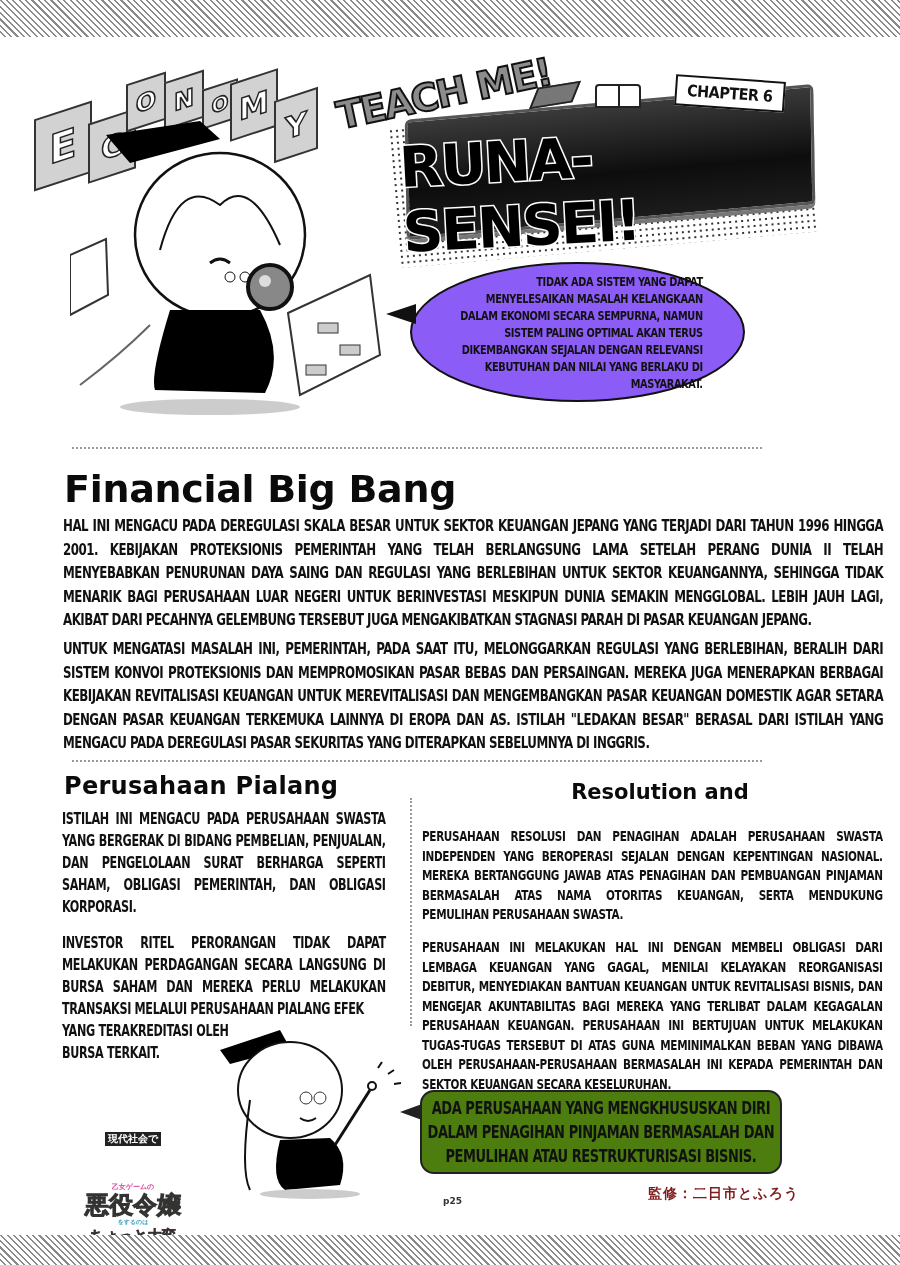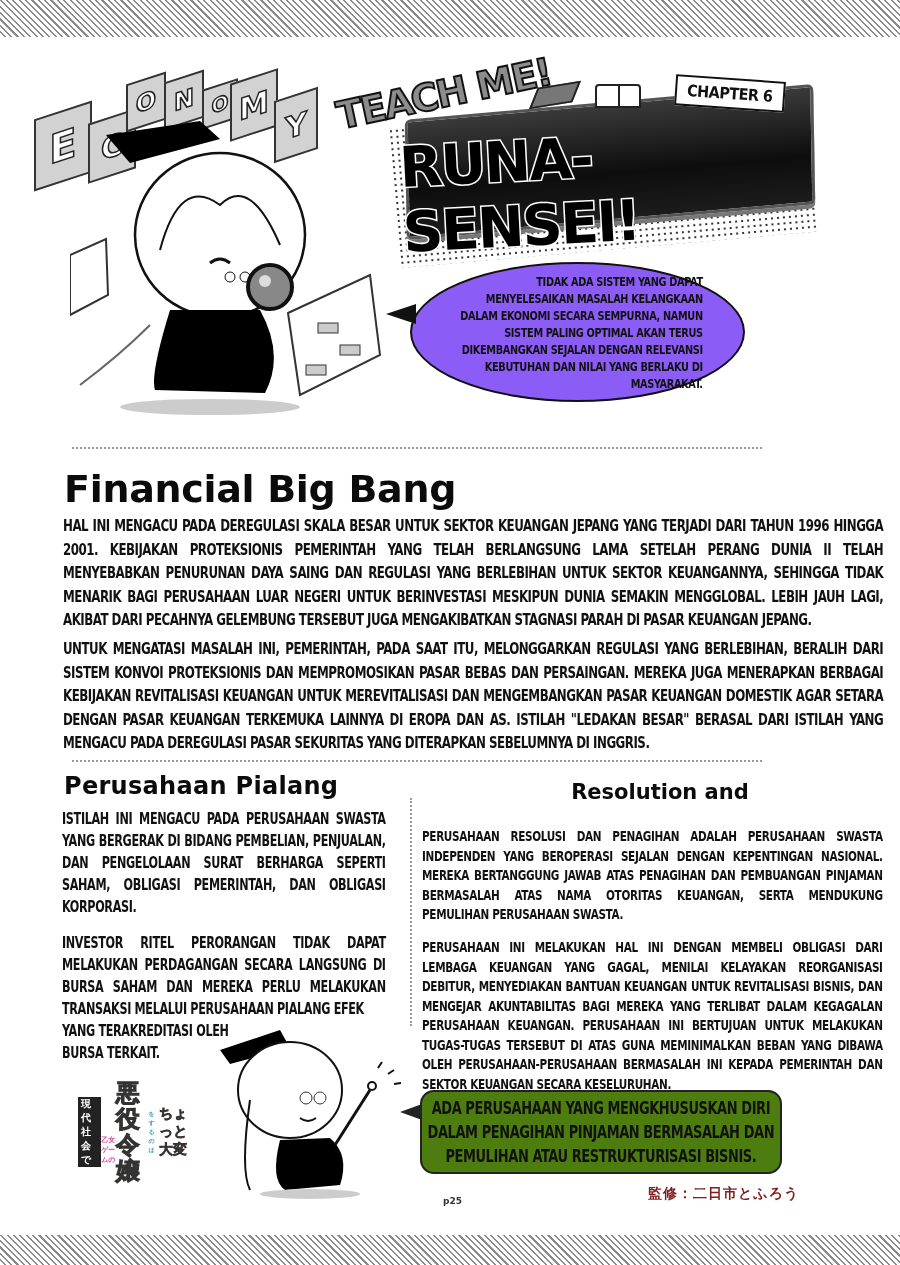--- a/index.html
+++ b/index.html
@@ -121,22 +121,22 @@
     content: ""; position: absolute; left: -22px; top: 12px; width: 0; height: 0;
     border-top: 8px solid transparent; border-bottom: 8px solid transparent; border-right: 22px solid #222;
   }
   .bubble-bottom-text {
     font-family: "DejaVu Sans Condensed", "Liberation Sans Narrow", "DejaVu Sans", sans-serif;
     font-weight: bold; font-size: 17px; line-height: 24px; letter-spacing: -0.5px; transform: scaleX(0.85);
     white-space: nowrap;
   }
 
   .logo {
-    position: absolute; left: 78px; top: 1092px; width: 110px; height: 80px;
-    display: flex; flex-direction: row; align-items: center; justify-content: center;
+    position: absolute; left: 78px; top: 1148px; width: 110px; height: 80px;
+    display: flex; flex-direction: column; align-items: center; justify-content: center;
     font-family: "DejaVu Serif", serif; font-weight: bold; color: #222;
   }
   .logo .l1 { font-size: 10px; background: #222; color: #fff; padding: 0 3px; }
   .logo .l2 { font-size: 7px; color: #d94aa0; margin-top: 36px; }
   .logo .l3 { font-size: 24px; color: #c9b43a; -webkit-text-stroke: 1px #333; line-height: 26px; }
   .logo .l4 { font-size: 6px; color: #3aa0c0; }
   .logo .l5 { font-size: 14px; color: #ef4444; -webkit-text-stroke: 0.6px #333; }
 
   .page-num { position: absolute; left: 443px; top: 1196px; font-family: "DejaVu Sans", sans-serif; font-size: 9px; font-weight: bold; color: #333; }
   .supervisor { position: absolute; left: 648px; top: 1185px; font-family: "DejaVu Serif", serif; font-size: 14px; color: #7f1d1d; letter-spacing: 1px; font-weight: bold; }

